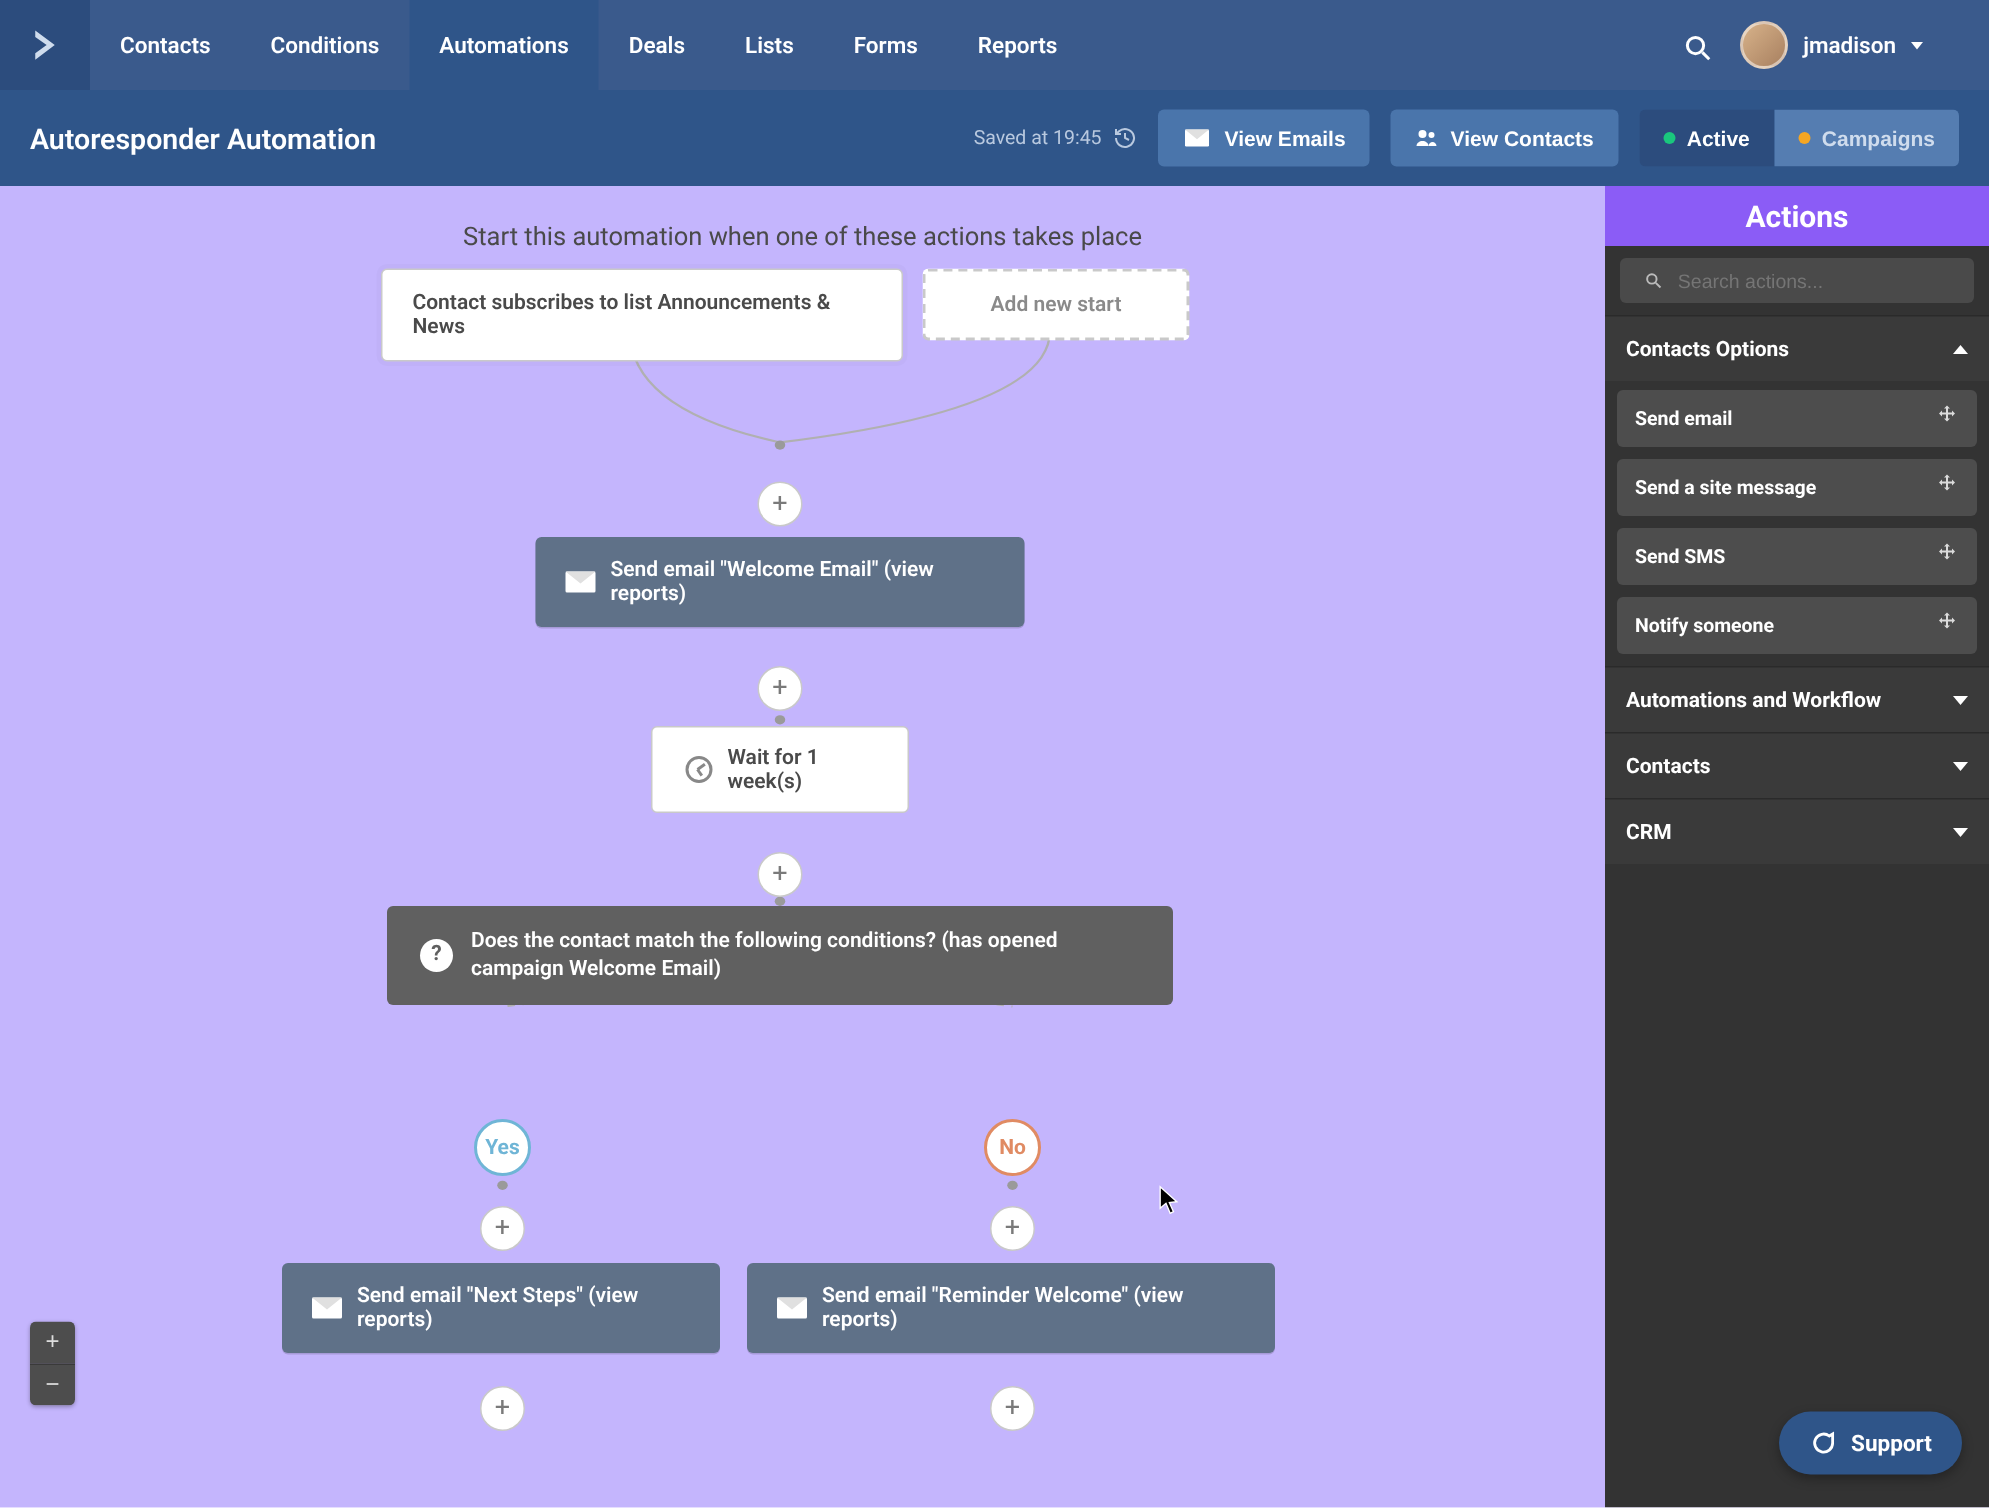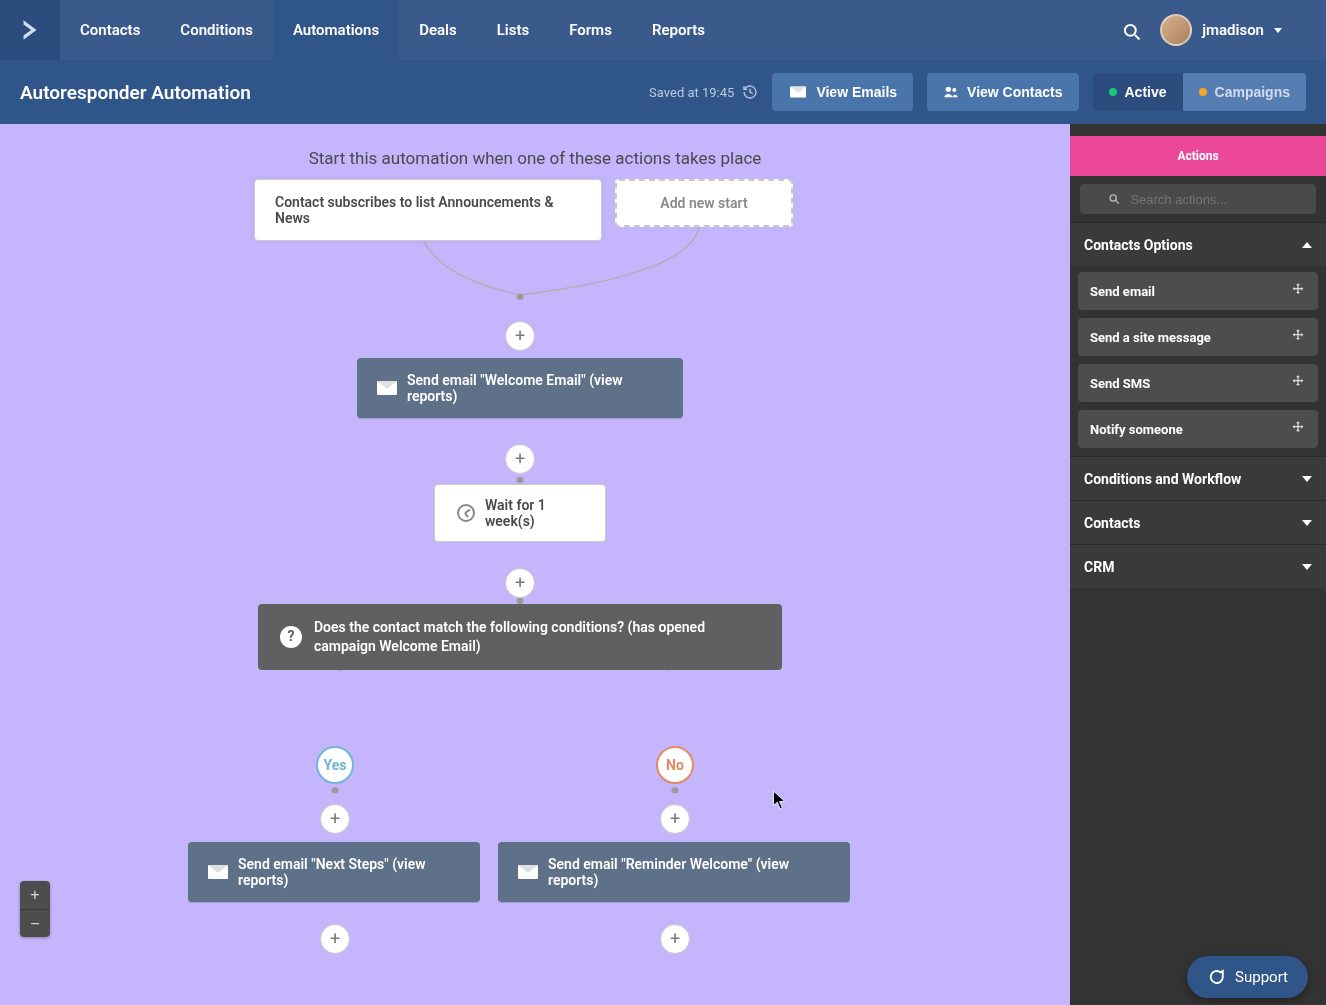--- a/index.html
+++ b/index.html
@@ -92,29 +92,29 @@
   
   .workspace {
     position: absolute; top: 124px; left: 0; right: 256px; bottom: 0;
     background: #c4b5fd; overflow: hidden;
   }
   .right-panel {
     position: absolute; top: 124px; right: 0; width: 256px; bottom: 0;
     background: var(--panel-dark); color: #fff;
   }
   .panel-header {
-    height: 40px; background: #ec4899; display: flex; align-items: center; justify-content: center;
-    font-weight: 700; font-size: 12px; margin-top: 12px;
+    height: 40px; background: #8b5cf6; display: flex; align-items: center; justify-content: center;
+    font-weight: 700; font-size: 20px;
   }
   .panel-search {
     padding: 8px 10px;
   }
   .panel-search .search-box {
     background: #4a4a4a; border-radius: 4px; height: 30px; display: flex; align-items: center;
-    padding: 0 28px; gap: 8px;
+    padding: 0 16px; gap: 8px;
   }
   .panel-search input {
     background: transparent; border: none; outline: none; color: #ccc; font-size: 13px; width: 100%;
   }
   .panel-section-header {
     height: 44px; padding: 0 14px; display: flex; align-items: center; justify-content: space-between;
     font-weight: 700; font-size: 14px; background: #3a3a3a; cursor: pointer; border-top: 1px solid #2a2a2a;
   }
   .panel-section-body { padding: 6px 8px 8px 8px; display: flex; flex-direction: column; gap: 8px;}
   .panel-item {
@@ -195,23 +195,23 @@
     display:flex; flex-direction:column; border-radius:4px; overflow:hidden;
     box-shadow: 0 1px 3px rgba(0,0,0,0.3);
   }
   .zoom-controls button {
     width:30px; height:28px; background:#4d4d4d; color:#ddd; border:none; font-size:16px; cursor:pointer;
   }
   .zoom-controls button + button { border-top:1px solid #3a3a3a; }
 
   
   .support-bubble {
-    position:absolute; right:18px; bottom:7px; height:42px; border-radius:21px;
+    position:absolute; right:18px; bottom:22px; height:42px; border-radius:21px;
     background:#2f5589; color:#fff; display:flex; align-items:center; gap:10px; padding:0 20px;
-    font-weight:400; font-size:15px; box-shadow:0 3px 8px rgba(0,0,0,0.3); cursor:pointer;
+    font-weight:700; font-size:15px; box-shadow:0 3px 8px rgba(0,0,0,0.3); cursor:pointer;
   }
 
   
   .fake-cursor {
     position:absolute; width:14px; height:20px; pointer-events:none;
   }
   .fake-cursor svg { width:14px; height:20px; }
 
   .conn-dot { fill: #9a9a9a; }
   path.connector-line { stroke: var(--connector); stroke-width: 1.6; fill:none; }
@@ -435,21 +435,21 @@
       <span>Notify someone</span>
       <span class="drag-icon">
         <svg width="16" height="16" viewBox="0 0 24 24" fill="white">
             <path d="M12 2l3 3h-2v4h4V7l3 3-3 3v-2h-4v4h2l-3 3-3-3h2v-4H7v2l-3-3 3-3v2h4V5H9z"></path>
           </svg>
       </span>
     </div>
   </div>
 
   <div class="panel-section-header">
-    <span>Conditions and Workflow</span>
+    <span>Automations and Workflow</span>
     <span class="chev down"></span>
   </div>
   <div class="panel-section-header">
     <span>Contacts</span>
     <span class="chev down"></span>
   </div>
   <div class="panel-section-header">
     <span>CRM</span>
     <span class="chev down"></span>
   </div>

